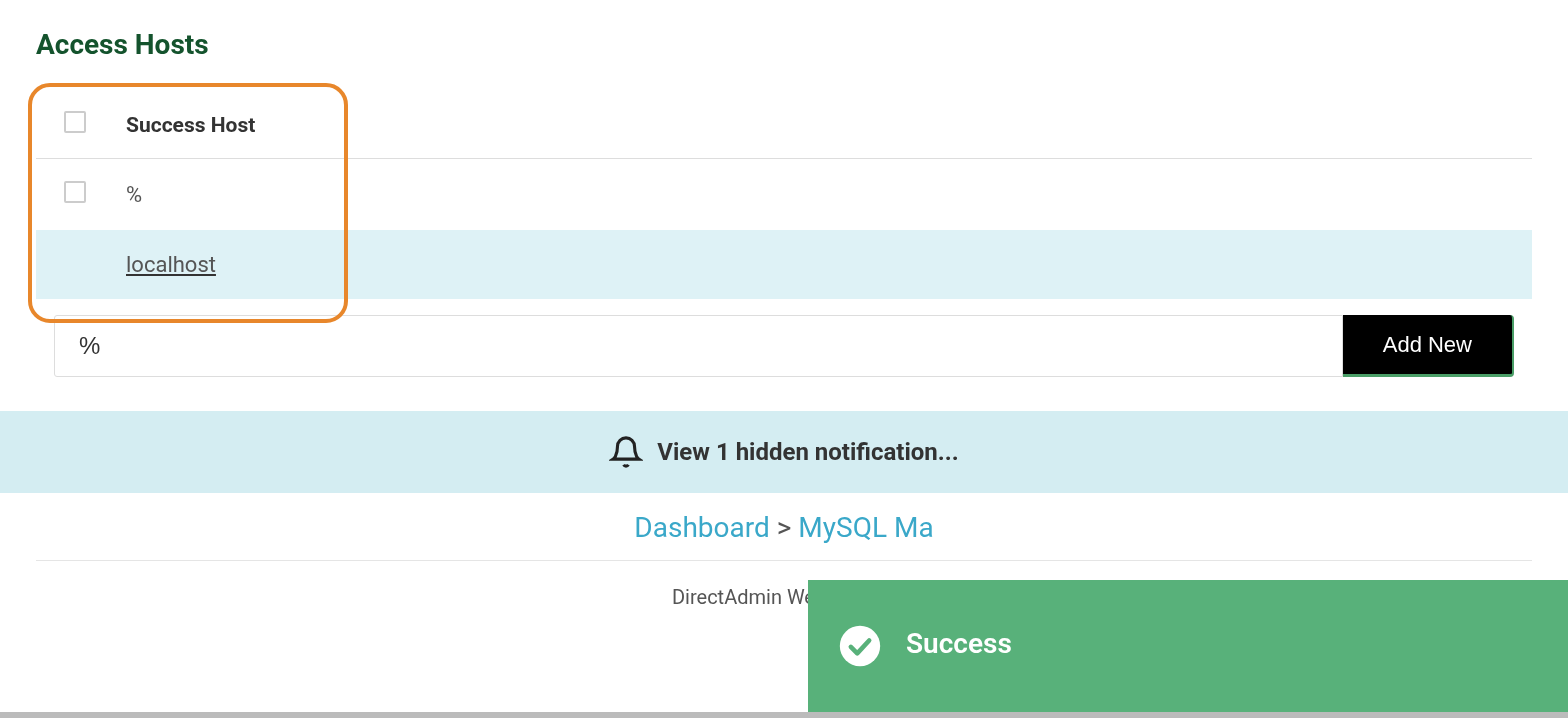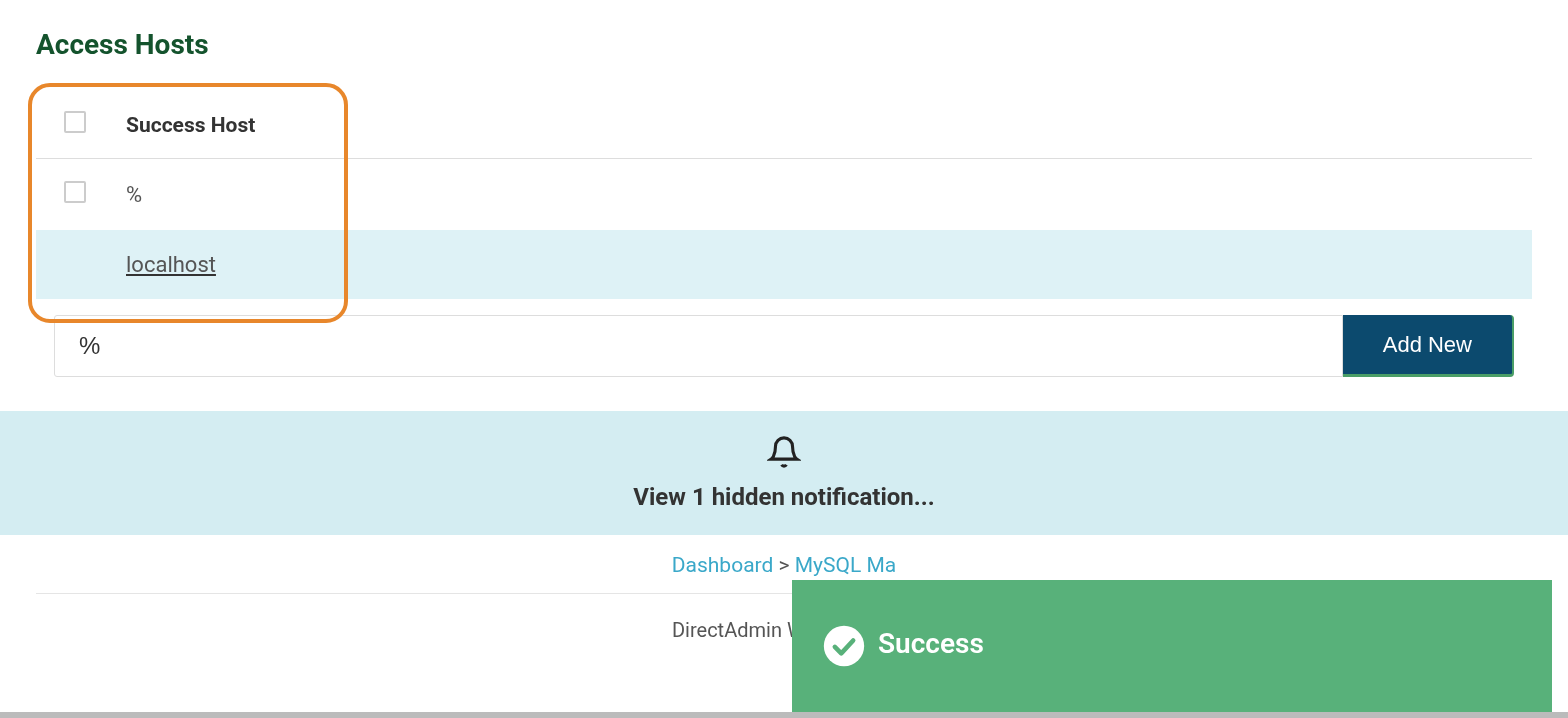--- a/index.html
+++ b/index.html
@@ -81,56 +81,55 @@
     .add-input {
       flex: 1;
       border: 1px solid #ddd;
       border-radius: 3px 0 0 3px;
       font-size: 24px;
       padding: 16px 24px;
       color: #333;
       outline: none;
     }
     .add-button {
-      background: #0c4a6e;
+      background: #000000;
       color: #fff;
       border: none;
       border-bottom: 3px solid #4a9e67;
       border-right: 2px solid #4a9e67;
       padding: 16px 40px;
       font-size: 22px;
       border-radius: 0 4px 4px 0;
       cursor: pointer;
     }
     .notification-bar {
       margin-top: 34px;
       background: #d4edf2;
       width: 100%;
       text-align: center;
       padding: 24px 0;
       display: flex;
       align-items: center;
       justify-content: center;
       gap: 14px;
       cursor: pointer;
-      flex-direction: column;
     }
     .bell-icon {
       width: 34px;
       height: 34px;
     }
     .notification-text {
       font-size: 24px;
       font-weight: 700;
       color: #333;
     }
     .breadcrumb {
       text-align: center;
       padding: 18px 0 8px 0;
-      font-size: 21px;
+      font-size: 28px;
       color: #555;
       border-bottom: none;
     }
     .breadcrumb a {
       color: #3aa8c9;
       text-decoration: none;
     }
     .separator-line {
       border: none;
       border-top: 1px solid #e5e5e5;
@@ -138,29 +137,29 @@
     }
     .footer-text {
       text-align: center;
       font-size: 20px;
       color: #555;
       padding: 24px 0;
     }
     .toast {
       position: absolute;
       bottom: 6px;
-      right: 16px;
+      right: 0;
       width: 760px;
       height: 132px;
       background: #58b17a;
       color: #fff;
       display: flex;
       align-items: center;
       padding: 20px 30px;
-      gap: 12px;
+      gap: 24px;
       z-index: 10;
     }
     .toast-icon {
       width: 44px;
       height: 44px;
       flex-shrink: 0;
     }
     .toast-title {
       font-size: 28px;
       font-weight: 600;

